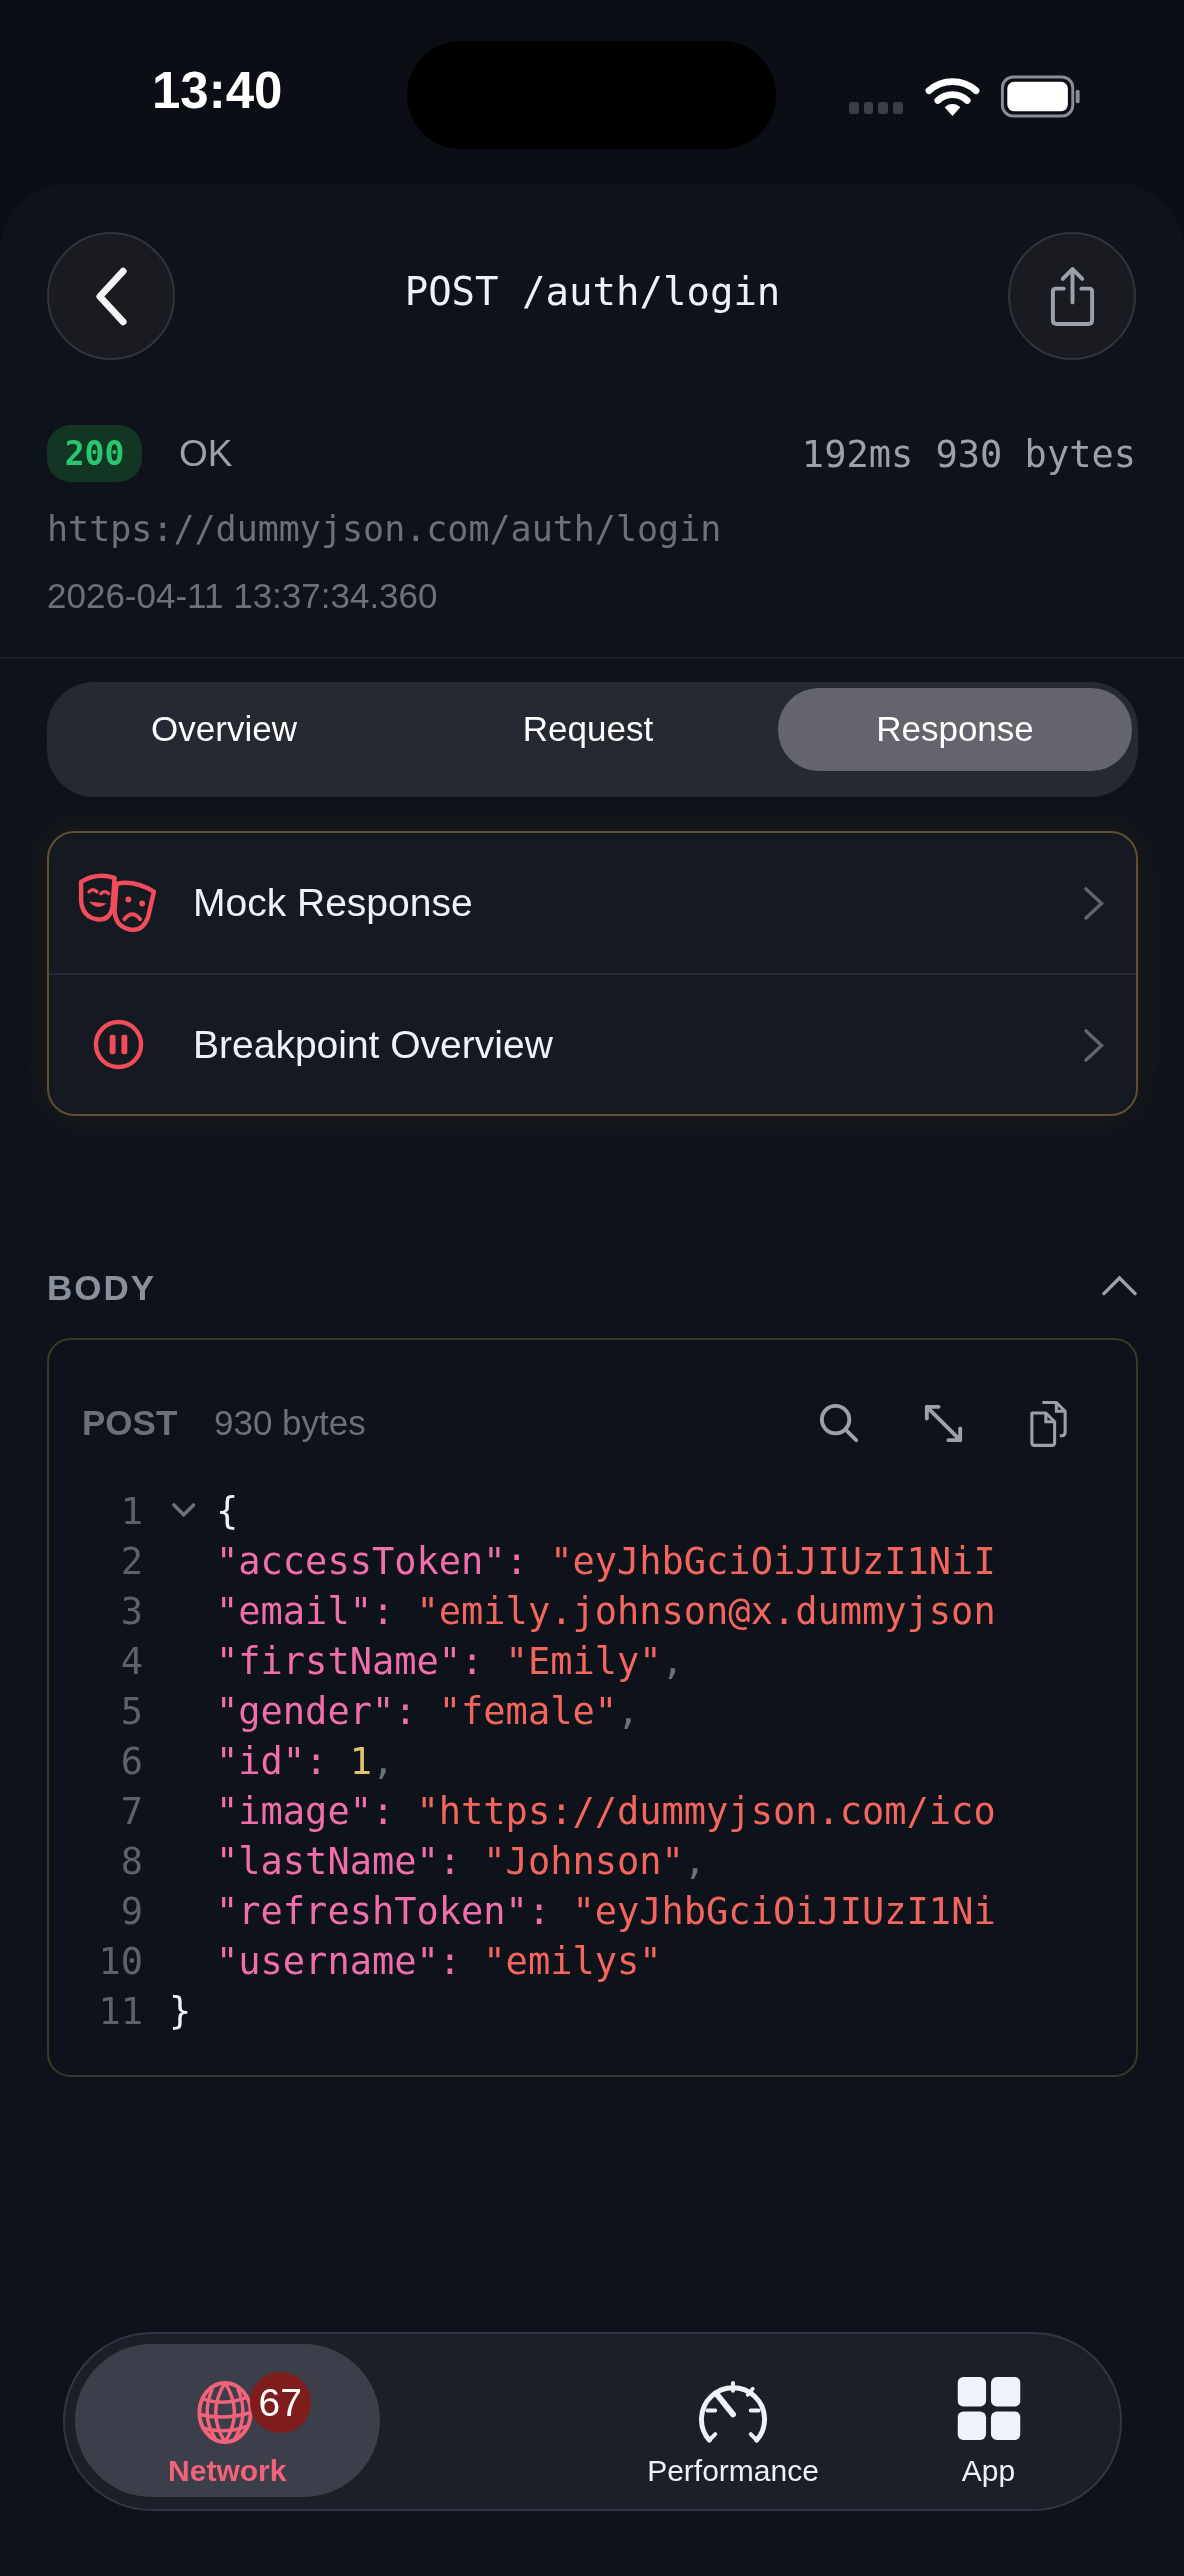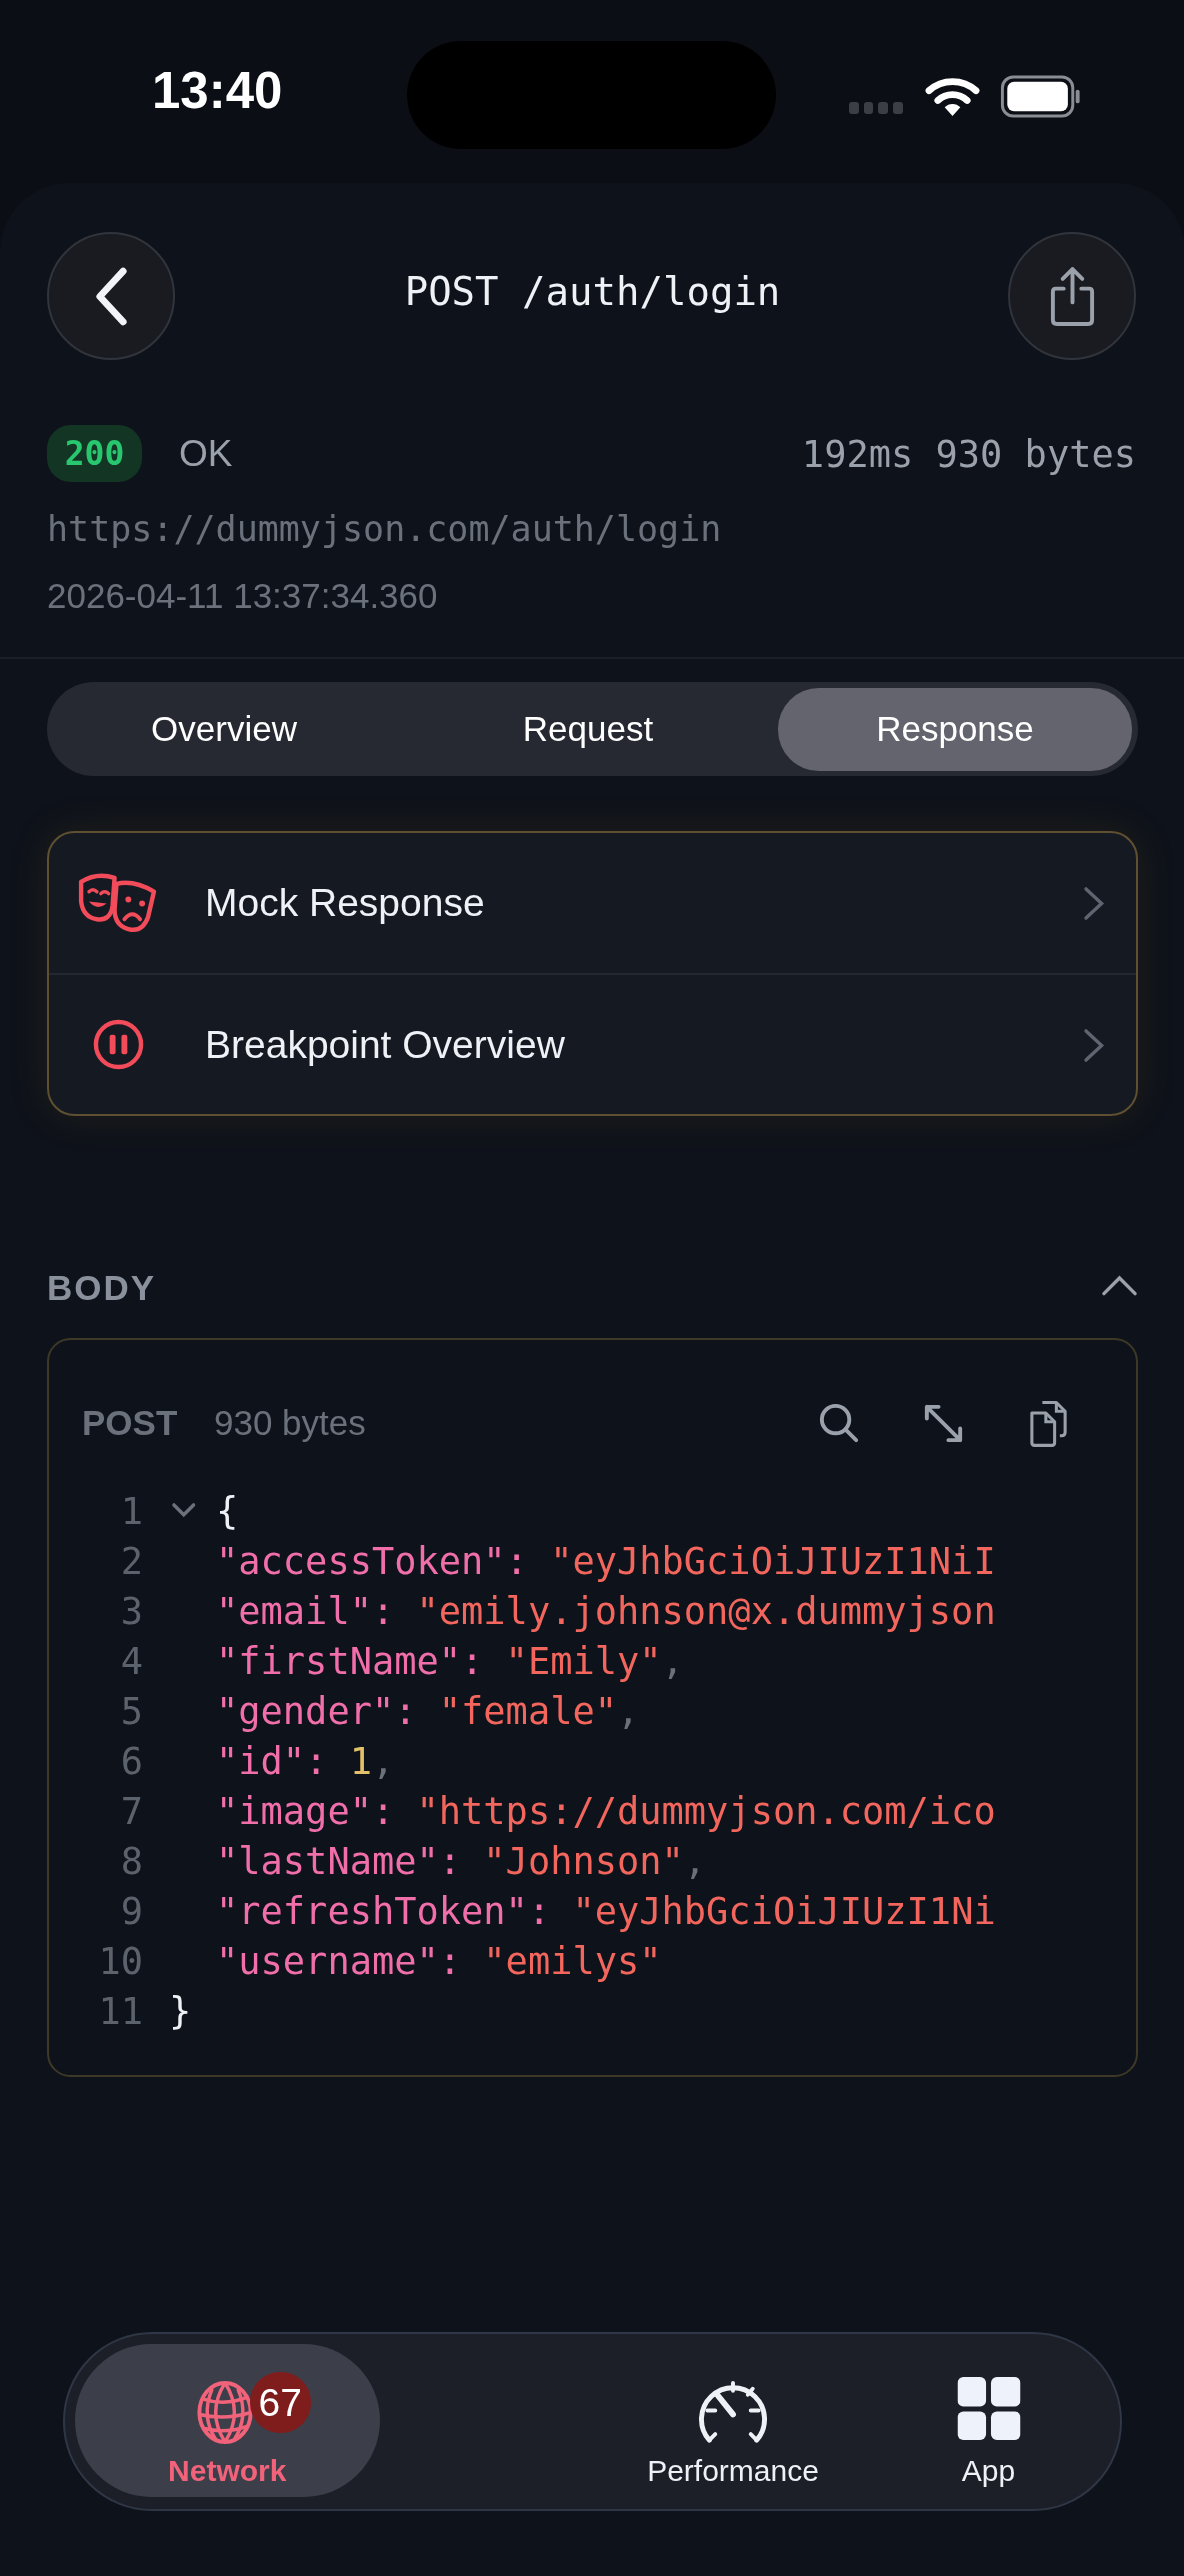--- a/index.html
+++ b/index.html
@@ -40,37 +40,37 @@
     background:#123524; color:#28c76f; font-family:"DejaVu Sans Mono", monospace;
     font-size:33px; line-height:57px; font-weight:bold;
   }
   .code-text { position:absolute; left:132px; top:7.9px; font-size:37px; color:#9aa1ab; }
   .metrics { position:absolute; right:0; top:7.9px; font-family:"DejaVu Sans Mono", monospace; font-size:37px; color:#9aa1ab; }
   .url { position:absolute; left:47px; top:326px; font-family:"DejaVu Sans Mono", monospace; font-size:35px; color:#6b717b; }
   .timestamp { position:absolute; left:47px; top:393px; font-size:35px; color:#6b717b; }
   .divider { position:absolute; left:0; top:474px; width:1185px; height:2px; background:#1b1f27; }
 
   .segmented {
-    position:absolute; left:47px; top:499px; width:1091px; height:94px;
+    position:absolute; left:47px; top:499px; width:1091px; height:115px;
     background:#262932; border-radius:47px;
   }
   .seg-item {
     position:absolute; top:5.9px; height:83px; width:354px; border-radius:41px;
     display:flex; align-items:center; justify-content:center; font-size:35px; color:#fff;
   }
   .seg-item.active { background:#64646e; }
 
   .actions-card {
     position:absolute; left:47px; top:648px; width:1091px; height:285px;
     background:#151922; border:2.9px solid #5e5030; border-radius:27.5px; box-sizing:border-box;
     box-shadow:0 0 39px rgba(140,110,40,0.15);
   }
   .action-row { position:absolute; left:0; width:100%; height:140px; display:flex; align-items:center; }
   .action-row .icon { position:absolute; left:27.5px; top:39px; }
-  .action-row .label { position:absolute; left:156px; font-size:39px; color:#eef1f6; }
+  .action-row .label { position:absolute; left:144px; font-size:39px; color:#eef1f6; }
   .action-row .chev { position:absolute; right:31px; }
   .action-sep { position:absolute; left:0; top:140px; width:100%; height:2px; background:#232833; }
 
   .section-head { position:absolute; left:47px; width:1091px; height:49px; }
   .section-head .label { position:absolute; left:0; top:0; font-size:35px; font-weight:bold; color:#8a919c; letter-spacing:2px; }
   .section-head .chev { position:absolute; right:0; top:5.9px; }
 
   .body-card {
     position:absolute; left:47px; top:1338px; width:1091px; height:739px;
     background:#0e121a; border:2px solid #3e3826; border-radius:23.6px; box-sizing:border-box;

